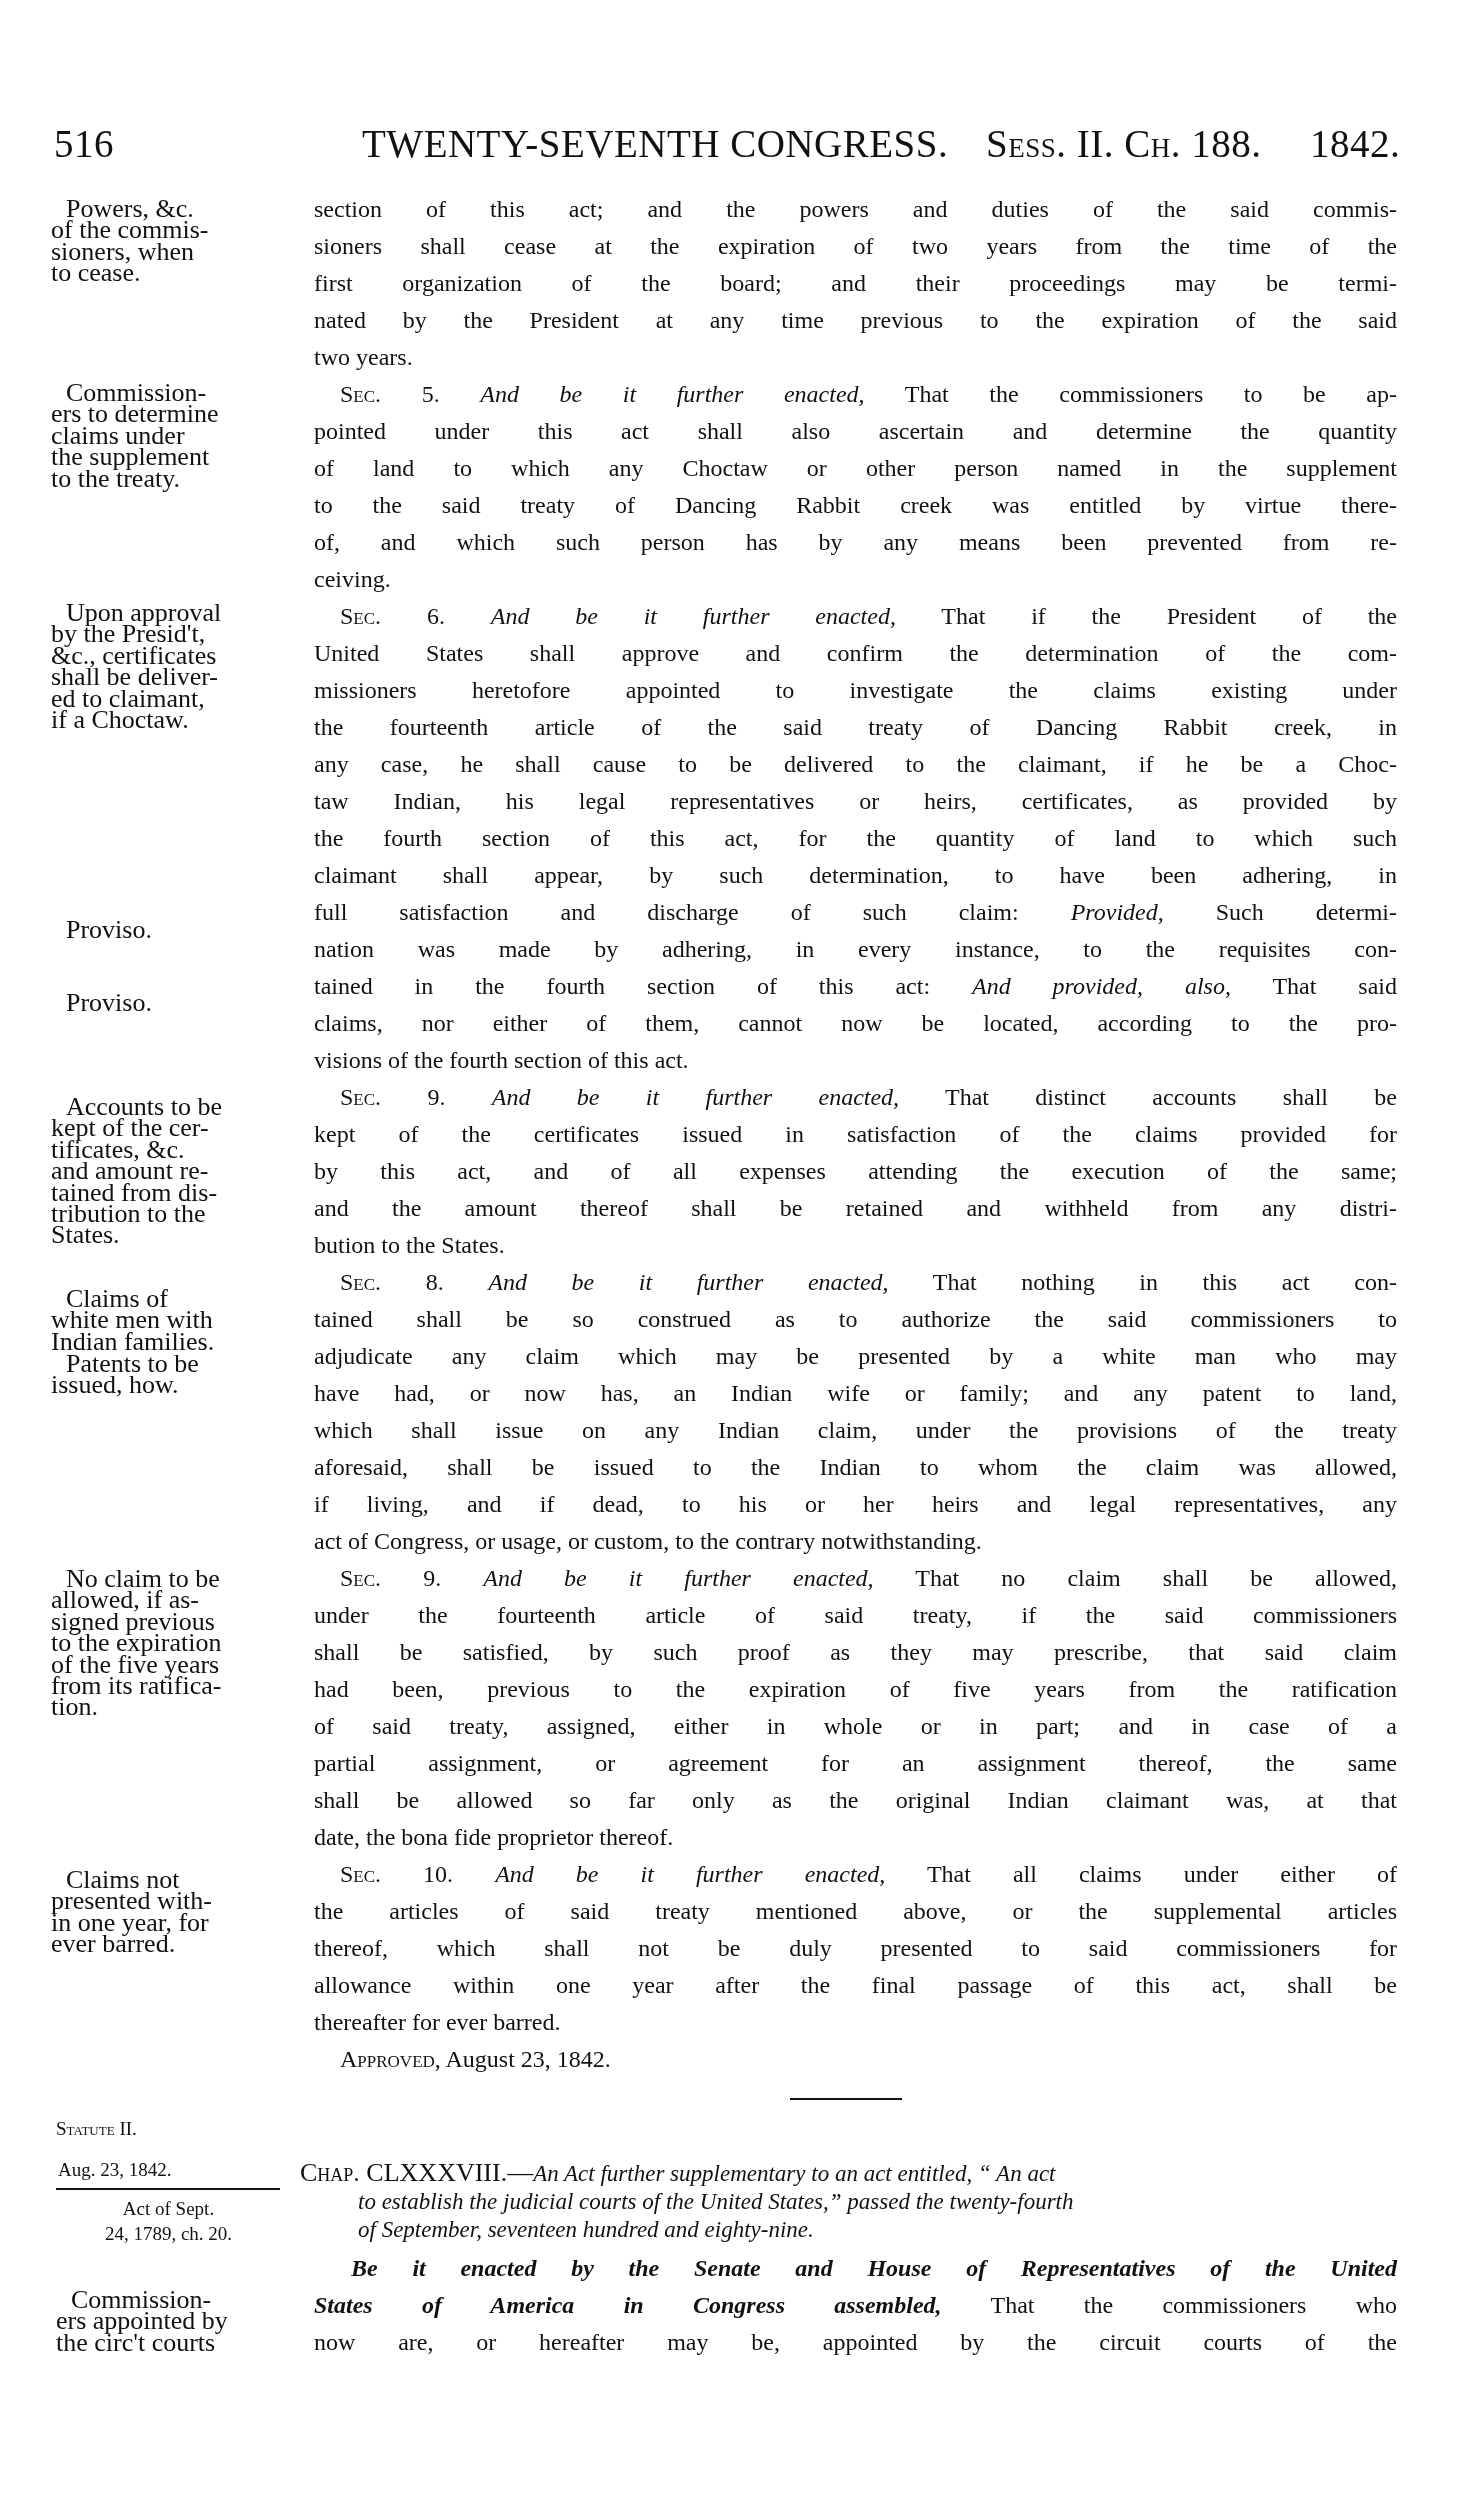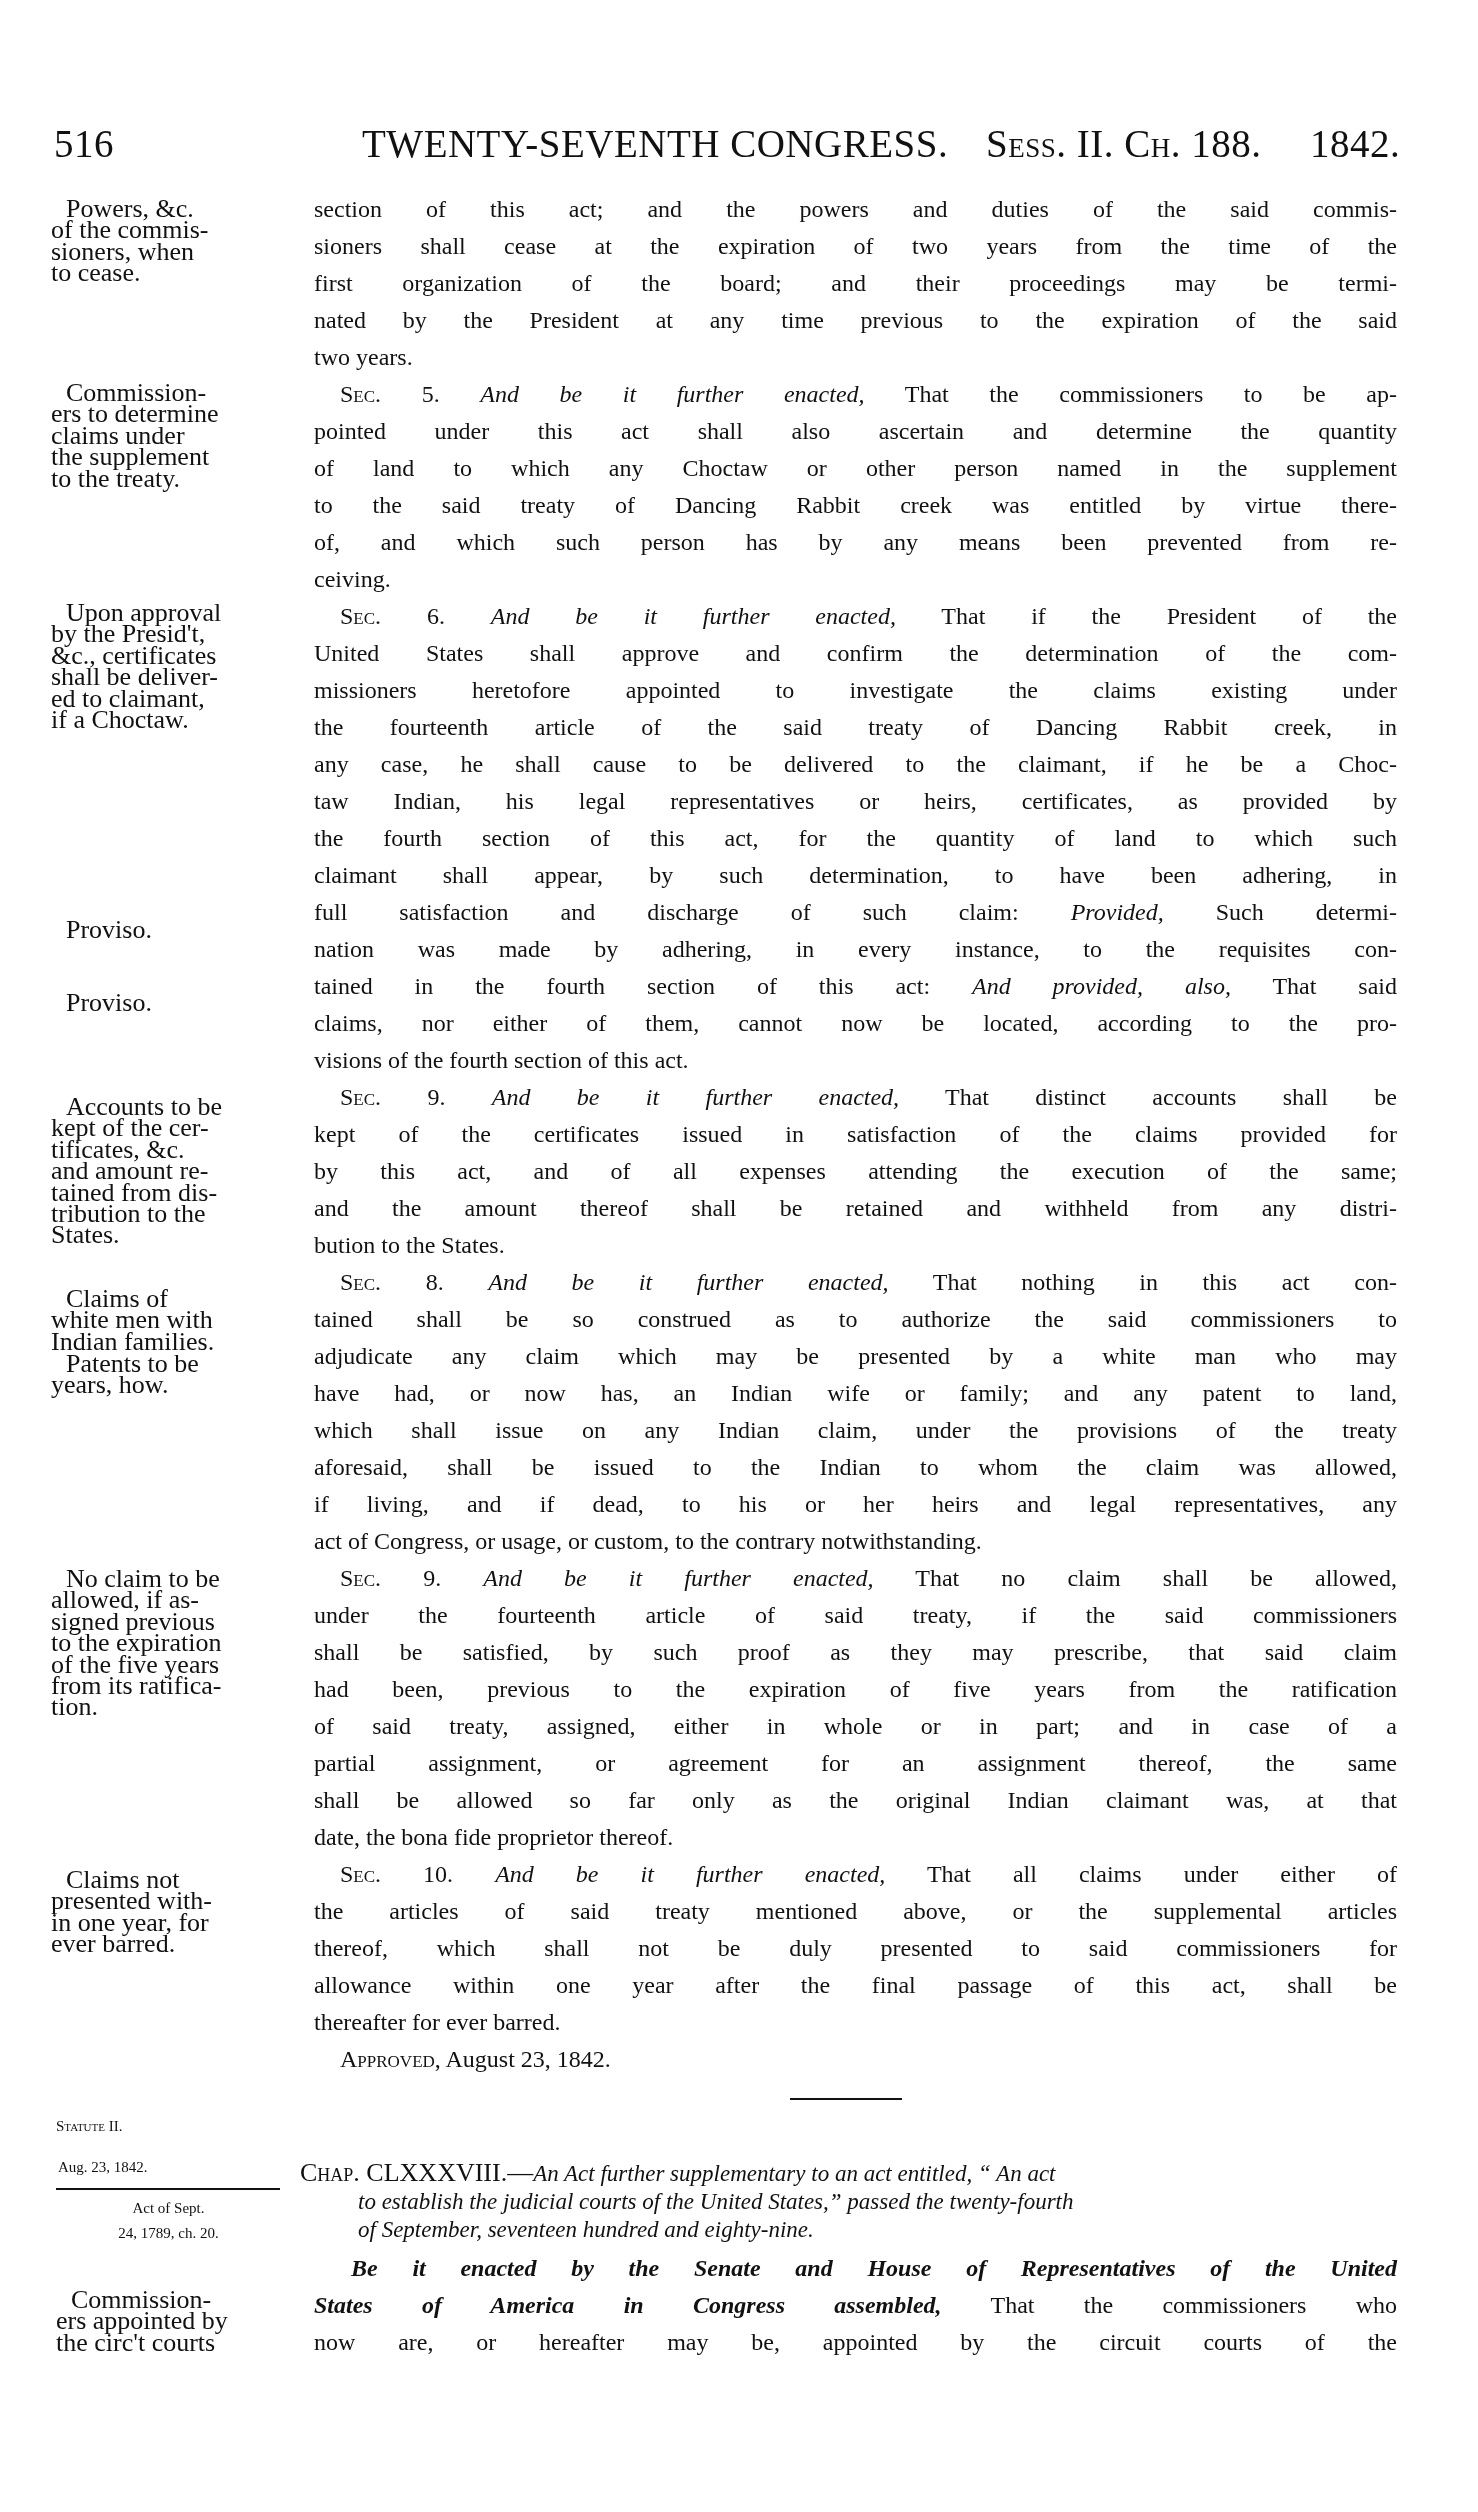--- a/index.html
+++ b/index.html
@@ -33,21 +33,21 @@
   .note .nl { display: block; }
   .note .ind { padding-left: 15px; }
 
   .rule { position: absolute; background: #111; height: 1.9px; }
 
   .chap {
     position: absolute; left: 300px; width: 1083px; font-size: 23px; line-height: 28px;
   }
   .chap .cl { display: block; white-space: nowrap; }
   .chap .cl.sub { padding-left: 58px; }
-  .side-small { position: absolute; font-size: 15px; white-space: nowrap; }
+  .side-small { position: absolute; font-size: 19px; white-space: nowrap; }
 </style>
 </head>
 <body>
 
 <div class="header">
   <span class="page-no">516</span>
   <span class="title">TWENTY-SEVENTH CONGRESS.</span>
   <span class="sess sc">Sess. II. Ch. 188.</span>
   <span class="year">1842.</span>
 </div>
@@ -88,21 +88,21 @@
   <span class="nl">tribution to the</span>
   <span class="nl">States.</span>
 </div>
 <div class="note" style="top:1288px">
   <span class="nl ind">Claims of</span>
   <span class="nl">white men with</span>
   <span class="nl">Indian families.</span>
 </div>
 <div class="note" style="top:1353px">
   <span class="nl ind">Patents to be</span>
-  <span class="nl">years, how.</span>
+  <span class="nl">issued, how.</span>
 </div>
 <div class="note" style="top:1568px">
   <span class="nl ind">No claim to be</span>
   <span class="nl">allowed, if as-</span>
   <span class="nl">signed previous</span>
   <span class="nl">to the expiration</span>
   <span class="nl">of the five years</span>
   <span class="nl">from its ratifica-</span>
   <span class="nl">tion.</span>
 </div>

